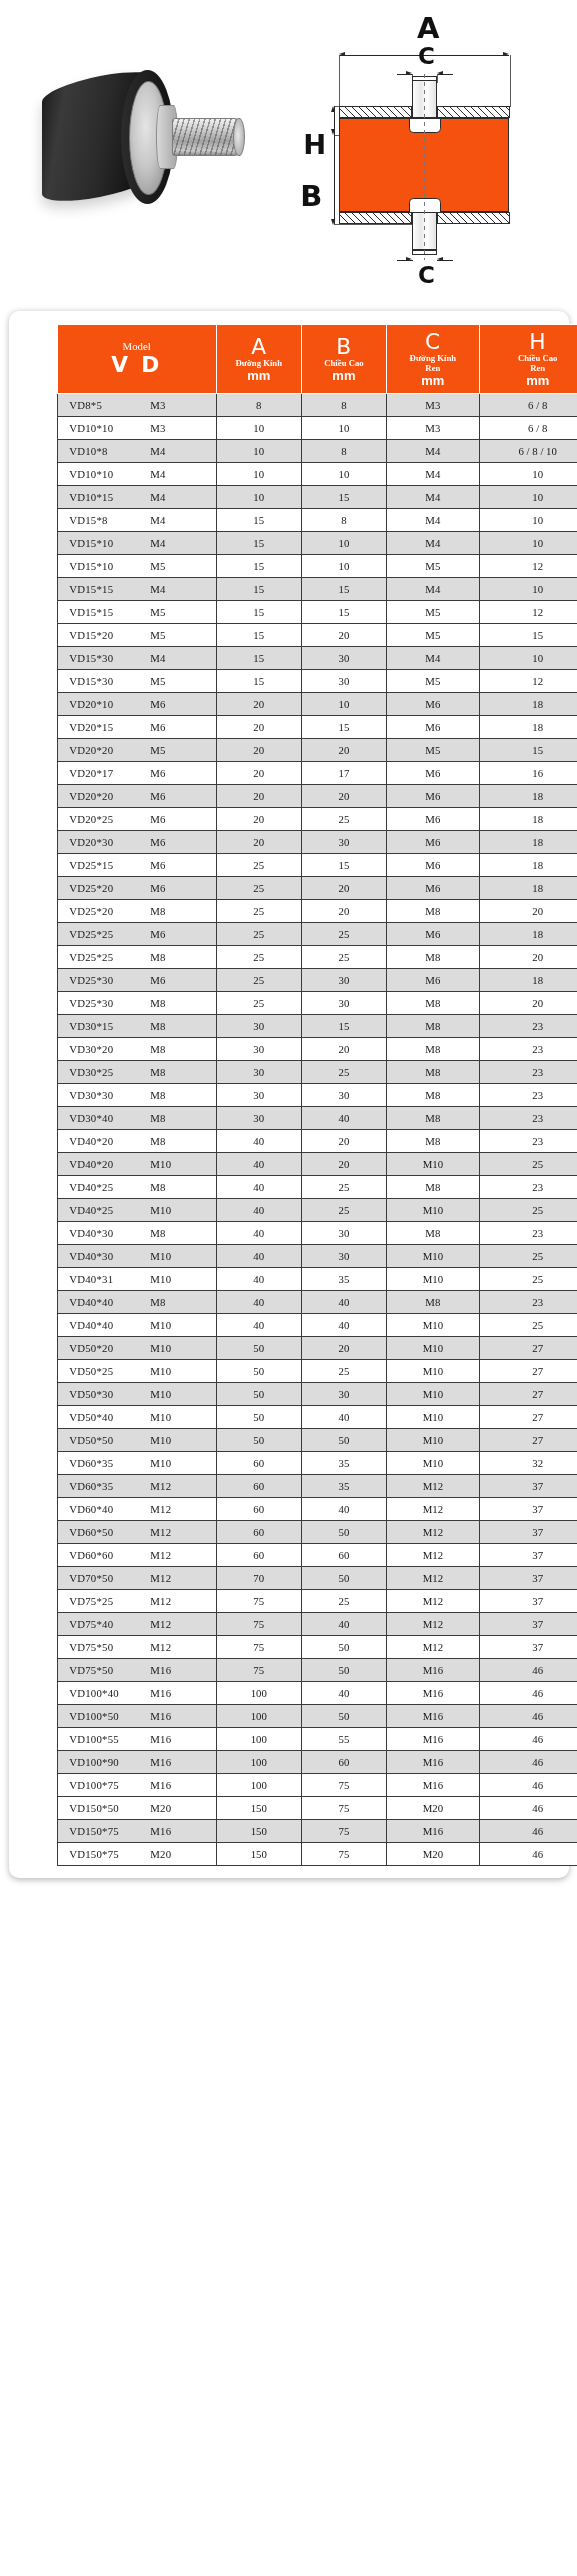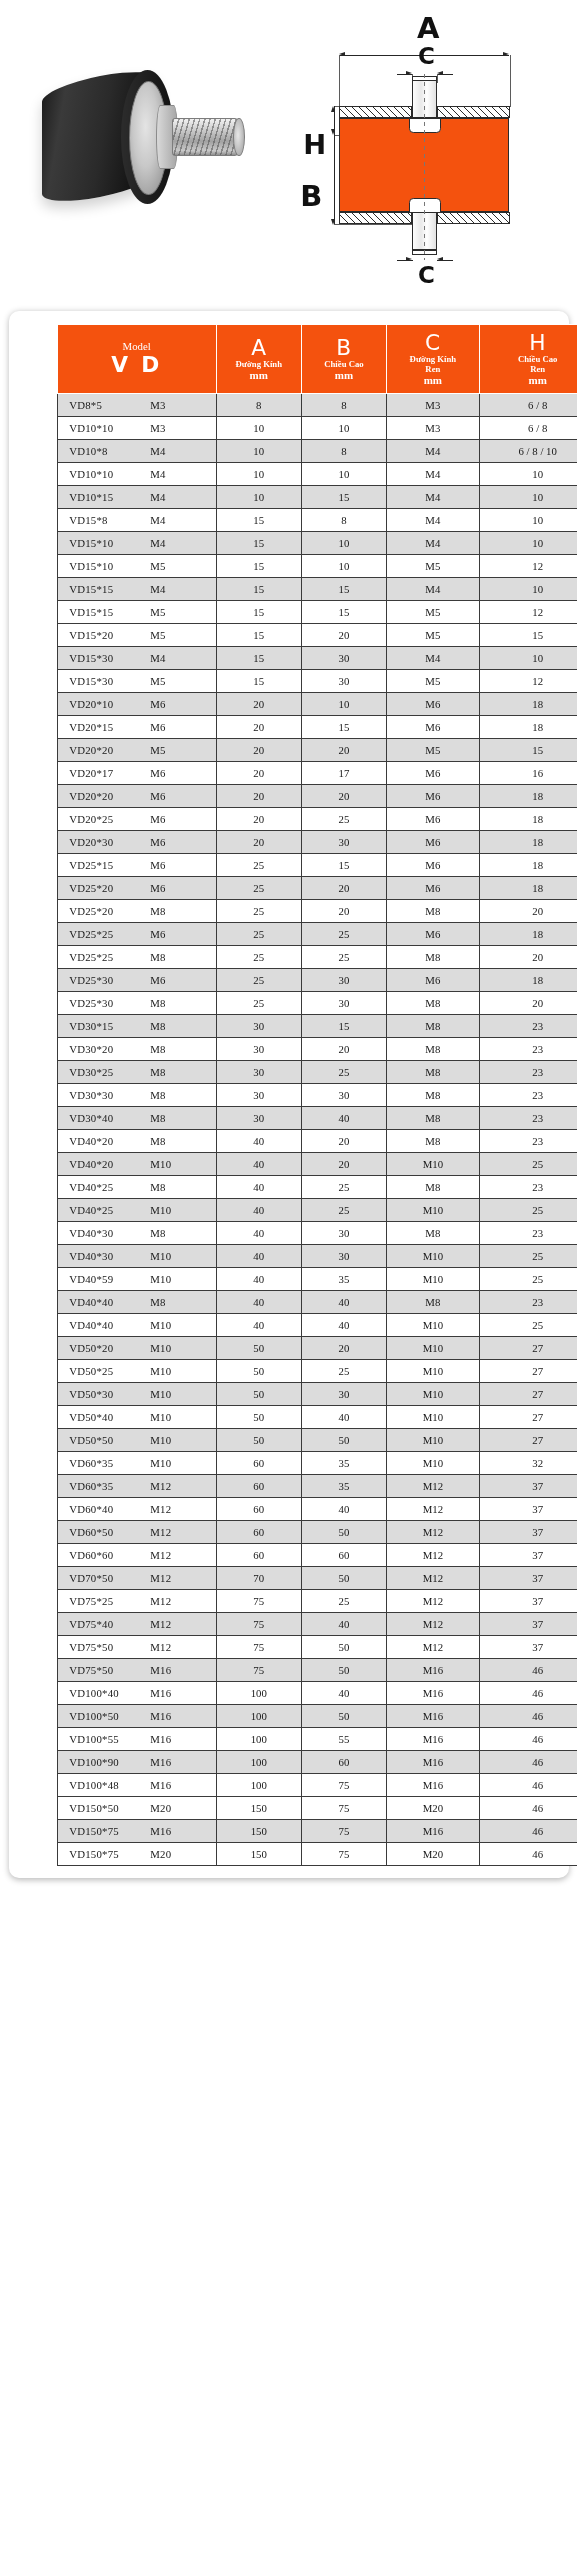--- a/index.html
+++ b/index.html
@@ -196,22 +196,22 @@
     font-size: 21.7px;
     letter-spacing: 2.9px;
     line-height: 1.15;
   }
   .hd-sub {
     font-family: "Liberation Serif", serif;
     font-size: 8.7px;
     line-height: 1.18;
   }
   .hd-mm {
-    font-family: Liberation Serif, serif;
-    font-size: 11px;
+    font-family: Liberation Sans, sans-serif;
+    font-size: 13px;
     line-height: 1.0;
   }
 
   tbody td {
     border: 0.7px solid #3a3a3a;
     text-align: center;
     font-family: "Liberation Serif", "DejaVu Serif", serif;
     font-size: 10.8px;
     color: #181818;
     height: 23px;
@@ -599,21 +599,21 @@
             <td>23</td>
           </tr>
           <tr class="alt">
             <td class="model-cell"><span class="mdl">VD40*30</span><span class="thr">M10</span></td>
             <td>40</td>
             <td>30</td>
             <td>M10</td>
             <td>25</td>
           </tr>
           <tr>
-            <td class="model-cell"><span class="mdl">VD40*59</span><span class="thr">M10</span></td>
+            <td class="model-cell"><span class="mdl">VD40*31</span><span class="thr">M10</span></td>
             <td>40</td>
             <td>35</td>
             <td>M10</td>
             <td>25</td>
           </tr>
           <tr class="alt">
             <td class="model-cell"><span class="mdl">VD40*40</span><span class="thr">M8</span></td>
             <td>40</td>
             <td>40</td>
             <td>M8</td>
@@ -753,21 +753,21 @@
             <td>46</td>
           </tr>
           <tr class="alt">
             <td class="model-cell"><span class="mdl">VD100*90</span><span class="thr">M16</span></td>
             <td>100</td>
             <td>60</td>
             <td>M16</td>
             <td>46</td>
           </tr>
           <tr>
-            <td class="model-cell"><span class="mdl">VD100*48</span><span class="thr">M16</span></td>
+            <td class="model-cell"><span class="mdl">VD100*75</span><span class="thr">M16</span></td>
             <td>100</td>
             <td>75</td>
             <td>M16</td>
             <td>46</td>
           </tr>
           <tr>
             <td class="model-cell"><span class="mdl">VD150*50</span><span class="thr">M20</span></td>
             <td>150</td>
             <td>75</td>
             <td>M20</td>

